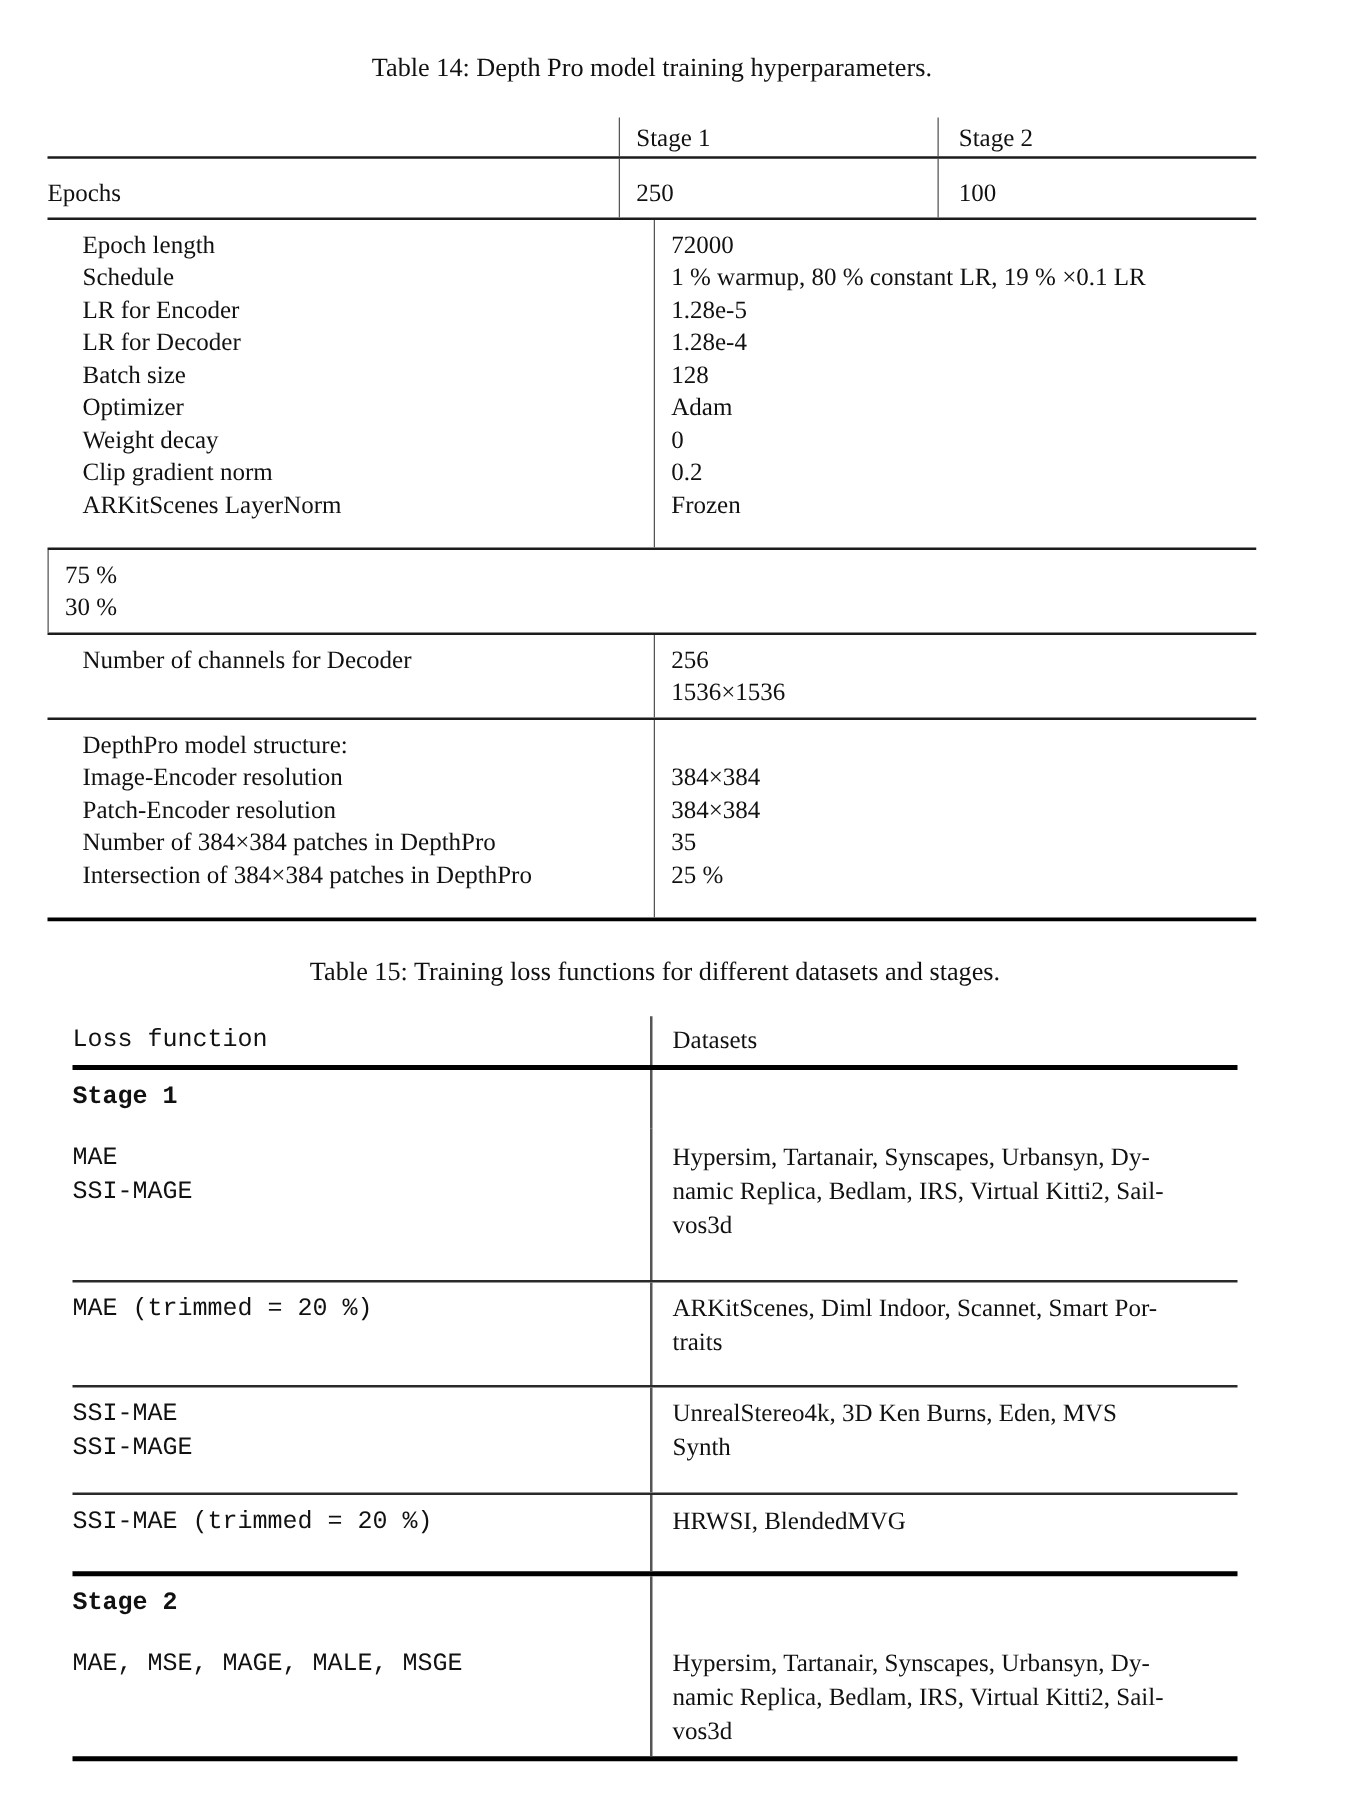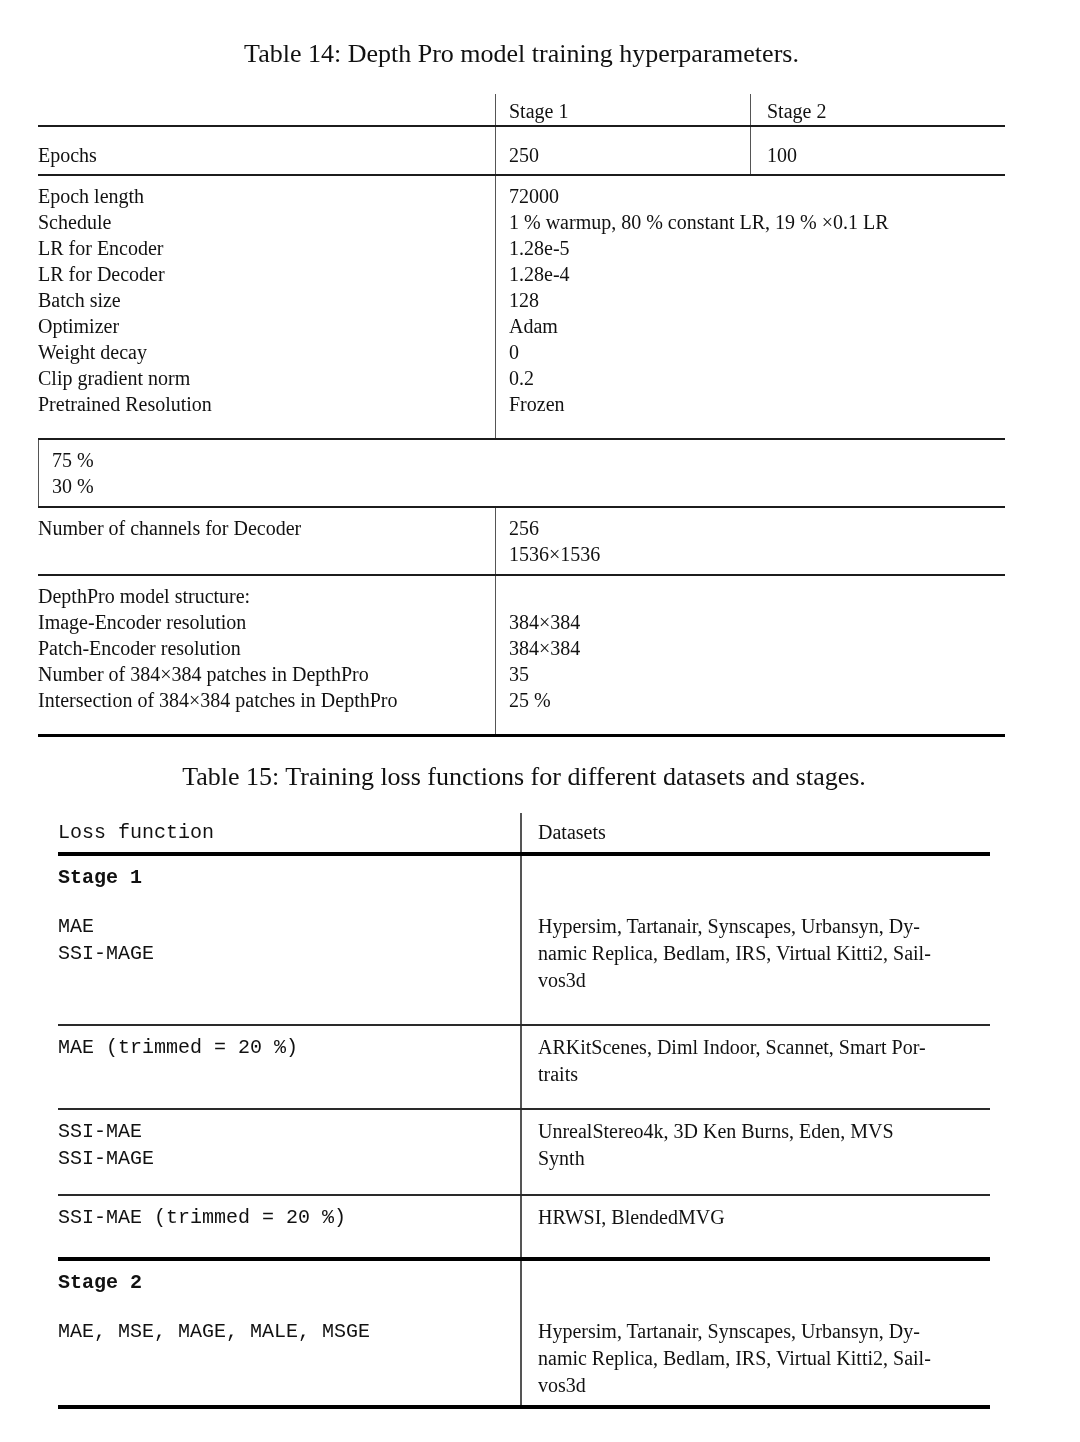--- a/index.html
+++ b/index.html
@@ -3,36 +3,36 @@
 <meta charset="utf-8">
 <style>
   * { margin:0; padding:0; box-sizing:border-box; }
   html,body { background:#ffffff; }
   body {
     width:1080px; height:1442px;
     font-family:"Liberation Serif","DejaVu Serif",serif;
     color:#111; font-size:20px;
     overflow:hidden;
   }
-  .cap { text-align:center; font-size:26px; line-height:28px; }
+  .cap { text-align:center; font-size:21px; line-height:28px; }
   .cap14 { margin:40px 75px 0 38px; }
   .cap15 { margin:26px 90px 0 58px; }
 
   
   .t14 { margin:26px 0 0 38px; width:967px; }
   .t14 .hrow { display:flex; }
   .t14 .c1 { width:457px; }
   .t14 .c2 { width:255px; border-left:1.5px solid #555; padding-left:13px; }
   .t14 .c3 { flex:1; border-left:1.5px solid #555; padding-left:16px; }
   .t14 .hrow > div { line-height:26px; padding-top:4px; padding-bottom:1px; }
   .t14 .erow > div { padding-top:15px; padding-bottom:6px; }
   .rule2 { height:2px; background:#1c1c1c; }
   .rule3 { height:3px; background:#000; }
   .blk { display:flex; }
-  .blk .lbls { width:457px; padding:7px 6px 21px 0; }
+  .blk .lbls { width:457px; padding:7px 6px 21px 0;margin-left:28px; }
   .blk .vals { flex:1; border-left:1.5px solid #555; padding:7px 0 7px 13px; }
   .blk .lbls > div, .blk .vals > div { line-height:26px; white-space:pre; }
 
   .cbox {
     display:inline-block; line-height:21px;
     border:2px solid #3ec43e; padding:0 2px; margin:0 1px;
     box-shadow:0 0 0 1px rgba(120,220,120,.45);
   }
 
   
@@ -76,21 +76,21 @@
     <div class="blk">
       <div class="lbls">
         <div>Epoch length</div>
         <div>Schedule</div>
         <div>LR for Encoder</div>
         <div>LR for Decoder</div>
         <div>Batch size</div>
         <div>Optimizer</div>
         <div>Weight decay</div>
         <div>Clip gradient norm</div>
-        <div>Pretrained Resolution</div>
+        <div>ARKitScenes LayerNorm</div>
       </div>
       <div class="vals">
         <div>72000</div>
         <div>1 % warmup, 80 % constant LR, 19 % ×0.1 LR</div>
         <div>1.28e-5</div>
         <div>1.28e-4</div>
         <div>128</div>
         <div>Adam</div>
         <div>0</div>
         <div>0.2</div>

